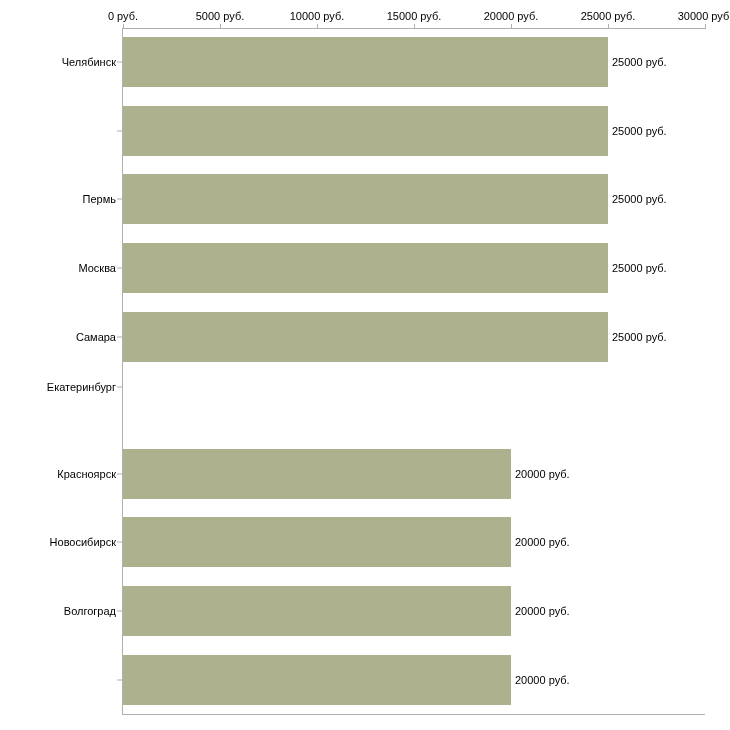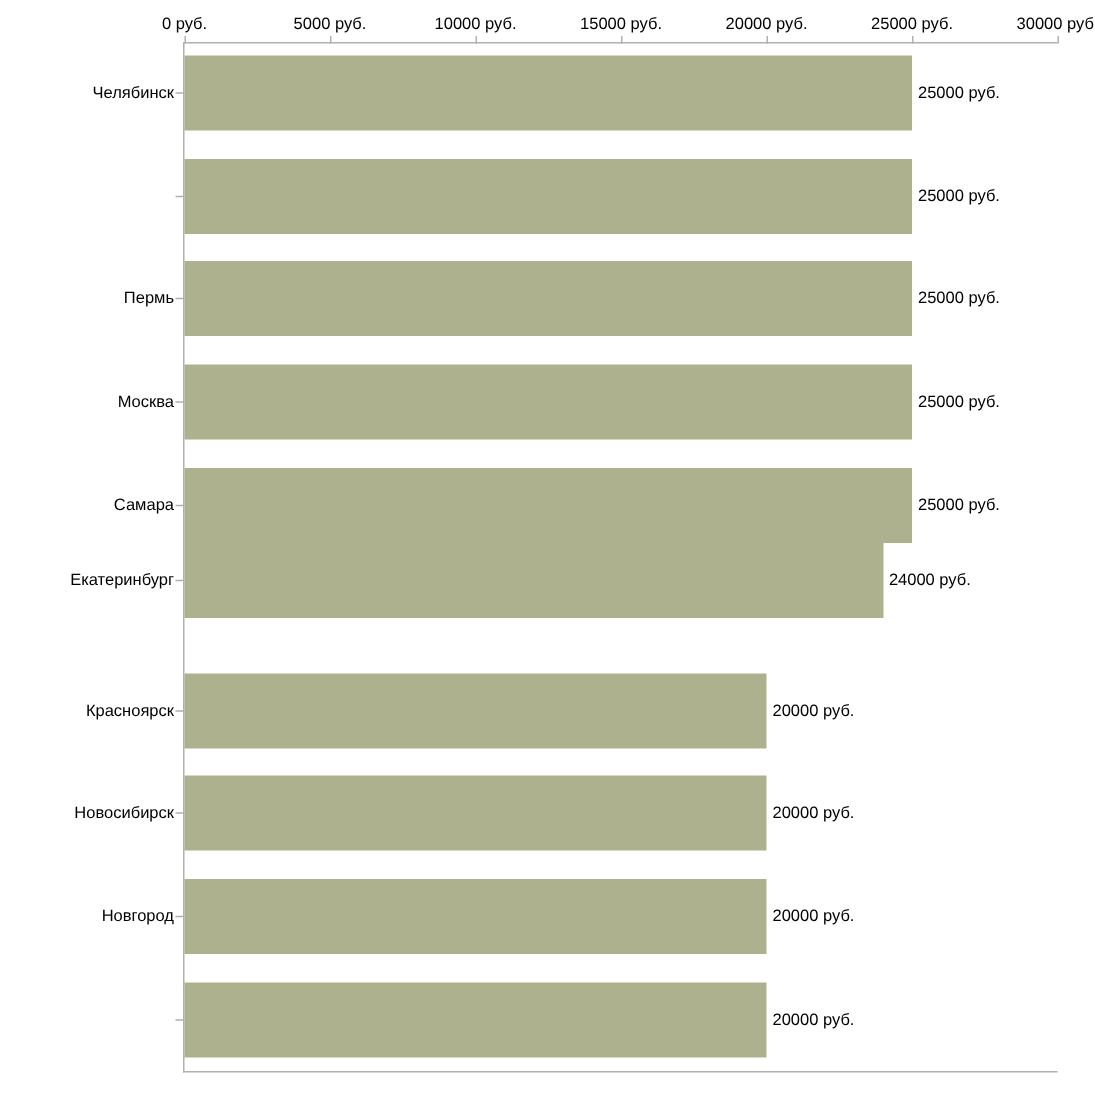--- a/index.html
+++ b/index.html
@@ -176,24 +176,20 @@
         <div style="position: absolute; left: 0px; top: 9.3px; height: 50px; width: 730px;">
           <div class="bar" style="width: 485px; background: rgb(174, 177, 142);"></div>
           <div class="bar-value" style="left: 608px;">25000 руб.</div>
         </div>
       </div>
       <div class="row" style="top: 353px; height: 68.6px;">
         <div class="row-label-wrap">
           <div class="row-label">Екатеринбург</div>
         </div>
         <div class="tick-mark"></div>
-        <div style="position: absolute; left: 0px; top: 9.3px; height: 50px; width: 730px;">
-          <div class="bar" style="width: 465.6px; background: rgb(174, 177, 142);"></div>
-          <div class="bar-value" style="left: 588.6px;">24000 руб.</div>
-        </div>
       </div>
       <div class="row" style="top: 439.6px; height: 68.6px;">
         <div class="row-label-wrap">
           <div class="row-label">Красноярск</div>
         </div>
         <div class="tick-mark"></div>
         <div style="position: absolute; left: 0px; top: 9.3px; height: 50px; width: 730px;">
           <div class="bar" style="width: 388px; background: rgb(174, 177, 142);"></div>
           <div class="bar-value" style="left: 511px;">20000 руб.</div>
         </div>
@@ -203,21 +199,21 @@
           <div class="row-label">Новосибирск</div>
         </div>
         <div class="tick-mark"></div>
         <div style="position: absolute; left: 0px; top: 9.3px; height: 50px; width: 730px;">
           <div class="bar" style="width: 388px; background: rgb(174, 177, 142);"></div>
           <div class="bar-value" style="left: 511px;">20000 руб.</div>
         </div>
       </div>
       <div class="row" style="top: 576.8px; height: 68.6px;">
         <div class="row-label-wrap">
-          <div class="row-label">Новгород</div>
+          <div class="row-label">Волгоград</div>
         </div>
         <div class="tick-mark"></div>
         <div style="position: absolute; left: 0px; top: 9.3px; height: 50px; width: 730px;">
           <div class="bar" style="width: 388px; background: rgb(174, 177, 142);"></div>
           <div class="bar-value" style="left: 511px;">20000 руб.</div>
         </div>
       </div>
       <div class="row" style="top: 645.4px; height: 68.6px;">
         <div class="tick-mark"></div>
         <div style="position: absolute; left: 0px; top: 9.3px; height: 50px; width: 730px;">

